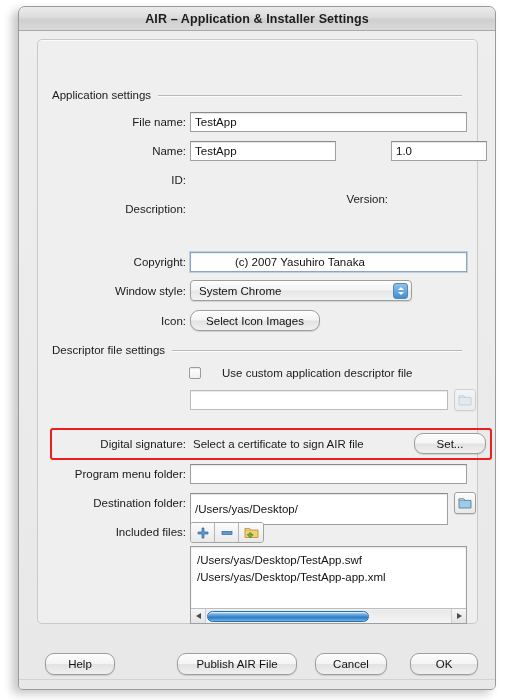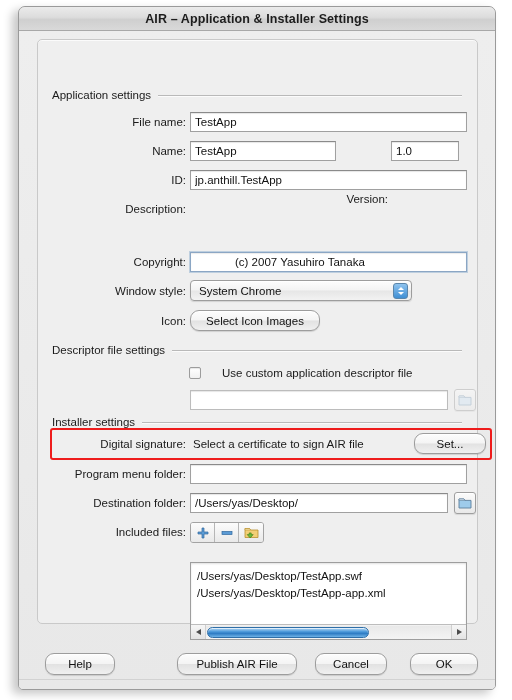--- a/index.html
+++ b/index.html
@@ -252,24 +252,23 @@
         <span class="sect-label">Application settings</span>
         <span class="sect-rule"></span>
       </div>
 
       <div class="lbl" style="top:76px; left:56px; width:92px;">File name:</div>
       <input class="tf" type="text" style="top: 72px; left: 152px; width: 277px; height: 20px;" value="TestApp">
 
       <div class="lbl" style="top:105px; left:56px; width:92px;">Name:</div>
       <input class="tf" type="text" style="top: 101px; left: 152px; width: 146px; height: 20px;" value="TestApp">
       <div class="lbl" style="top:105px; left:303px; width:47px;margin-top:48px;">Version:</div>
-      <input class="tf" type="text" style="top: 101px; left: 353px; width: 68px; height: 20px;" value="1.0">
+      <input class="tf" type="text" style="top: 101px; left: 353px; width: 96px; height: 20px;" value="1.0">
 
       <div class="lbl" style="top:134px; left:56px; width:92px;">ID:</div>
-      <input class="tf" type="text" style="top: 130px; left: 152px; width: 277px; height: 20px;" value="jp.anthill.TestApp">
 
       <div class="lbl" style="top:163px; left:56px; width:92px;">Description:</div>
 
       <div class="lbl" style="top:216px; left:56px; width:92px;">Copyright:</div>
       <input class="tf focus" type="text" style="top: 212px; left: 152px; width: 277px; height: 20px; padding-left: 44px;" value="(c) 2007 Yasuhiro Tanaka">
 
       <div class="lbl" style="top:245px; left:40px; width:108px;">Window style:</div>
       <div class="popup" style="top:240px; left:152px; width:222px; height:21px;">
         <span class="popup-text">System Chrome</span>
         <span class="popup-stepper">
@@ -292,34 +291,30 @@
       </div>
 
       <input class="tf disabled" type="text" style="top: 350px; left: 152px; width: 258px; height: 20px;" value="">
       <div class="browse dis" style="top:349px; left:416px;">
         <svg width="14" height="12" viewBox="0 0 14 12">
           <path d="M1 2 L6 2 L7 3.4 L13 3.4 L13 11 L1 11 Z" fill="#cfe4f5" stroke="#7d9bb5" stroke-width="0.9"></path>
           <path d="M1 2 L6 2 L7 3.4 L1 3.4 Z" fill="#e8f2fb" stroke="#7d9bb5" stroke-width="0.7"></path>
         </svg>
       </div>
 
-      <div class="sect" style="top:375px; left:14px; width:410px;">
-        <span class="sect-label">Installer settings</span>
-        <span class="sect-rule"></span>
-      </div>
 
       <div class="lbl" style="top:398px; left:30px; width:118px;">Digital signature:</div>
       <div class="lbl" style="top:398px; left:155px; width:220px; text-align:left;">Select a certificate to sign AIR file</div>
       <div class="btn" style="top:393px; left:376px; width:72px; height:21px;">Set...</div>
 
       <div class="lbl" style="top:428px; left:18px; width:130px;">Program menu folder:</div>
       <input class="tf" type="text" style="top: 424px; left: 152px; width: 277px; height: 20px;" value="">
 
       <div class="lbl" style="top:457px; left:30px; width:118px;">Destination folder:</div>
-      <input class="tf" type="text" style="top: 453px; left: 152px; width: 258px; height: 20px;" value="/Users/yas/Desktop/">
+      <input class="tf" type="text" style="top: 453px; left: 152px; width: 258px; height: 32px;" value="/Users/yas/Desktop/">
       <div class="browse" style="top:452px; left:416px;">
         <svg width="14" height="12" viewBox="0 0 14 12">
           <path d="M1 2 L6 2 L7 3.4 L13 3.4 L13 11 L1 11 Z" fill="#9ecbeb" stroke="#5c7f9c" stroke-width="0.9"></path>
           <path d="M1 2 L6 2 L7 3.4 L1 3.4 Z" fill="#f2f8fd" stroke="#5c7f9c" stroke-width="0.7"></path>
         </svg>
       </div>
 
       <div class="lbl" style="top:486px; left:48px; width:100px;">Included files:</div>
       <div class="ftoolbar" style="top:482px; left:152px; width:74px;">
         <div class="ftool">
@@ -334,21 +329,21 @@
         </div>
         <div class="ftool">
           <svg width="15" height="13" viewBox="0 0 15 13">
             <path d="M1 2.5 L5.5 2.5 L6.6 4 L14 4 L14 11.5 L1 11.5 Z" fill="#f3cf76" stroke="#b8912f" stroke-width="0.8"></path>
             <path d="M1 2.5 L5.5 2.5 L6.6 4 L1 4 Z" fill="#fae7b3" stroke="#b8912f" stroke-width="0.6"></path>
             <path d="M3.2 8.6 H5.2 V6.9 H7.2 V8.6 H9.2 L6.2 12 Z" fill="#6cba3a" stroke="#3c7a18" stroke-width="0.6"></path>
           </svg>
         </div>
       </div>
 
-      <div class="filelist" style="top:506px; left:152px; width:277px; height:78px;margin-top:16px;">
+      <div class="filelist" style="top:506px; left:152px; width:277px; height:78px;">
         <div class="fl-inner">
           <div class="fl-row">/Users/yas/Desktop/TestApp.swf</div>
           <div class="fl-row">/Users/yas/Desktop/TestApp-app.xml</div>
         </div>
         <div class="hscroll">
           <div class="hs-arrow left">
             <span class="arr-l"></span>
           </div>
           <div class="hs-track">
             <div class="hs-thumb"></div>

